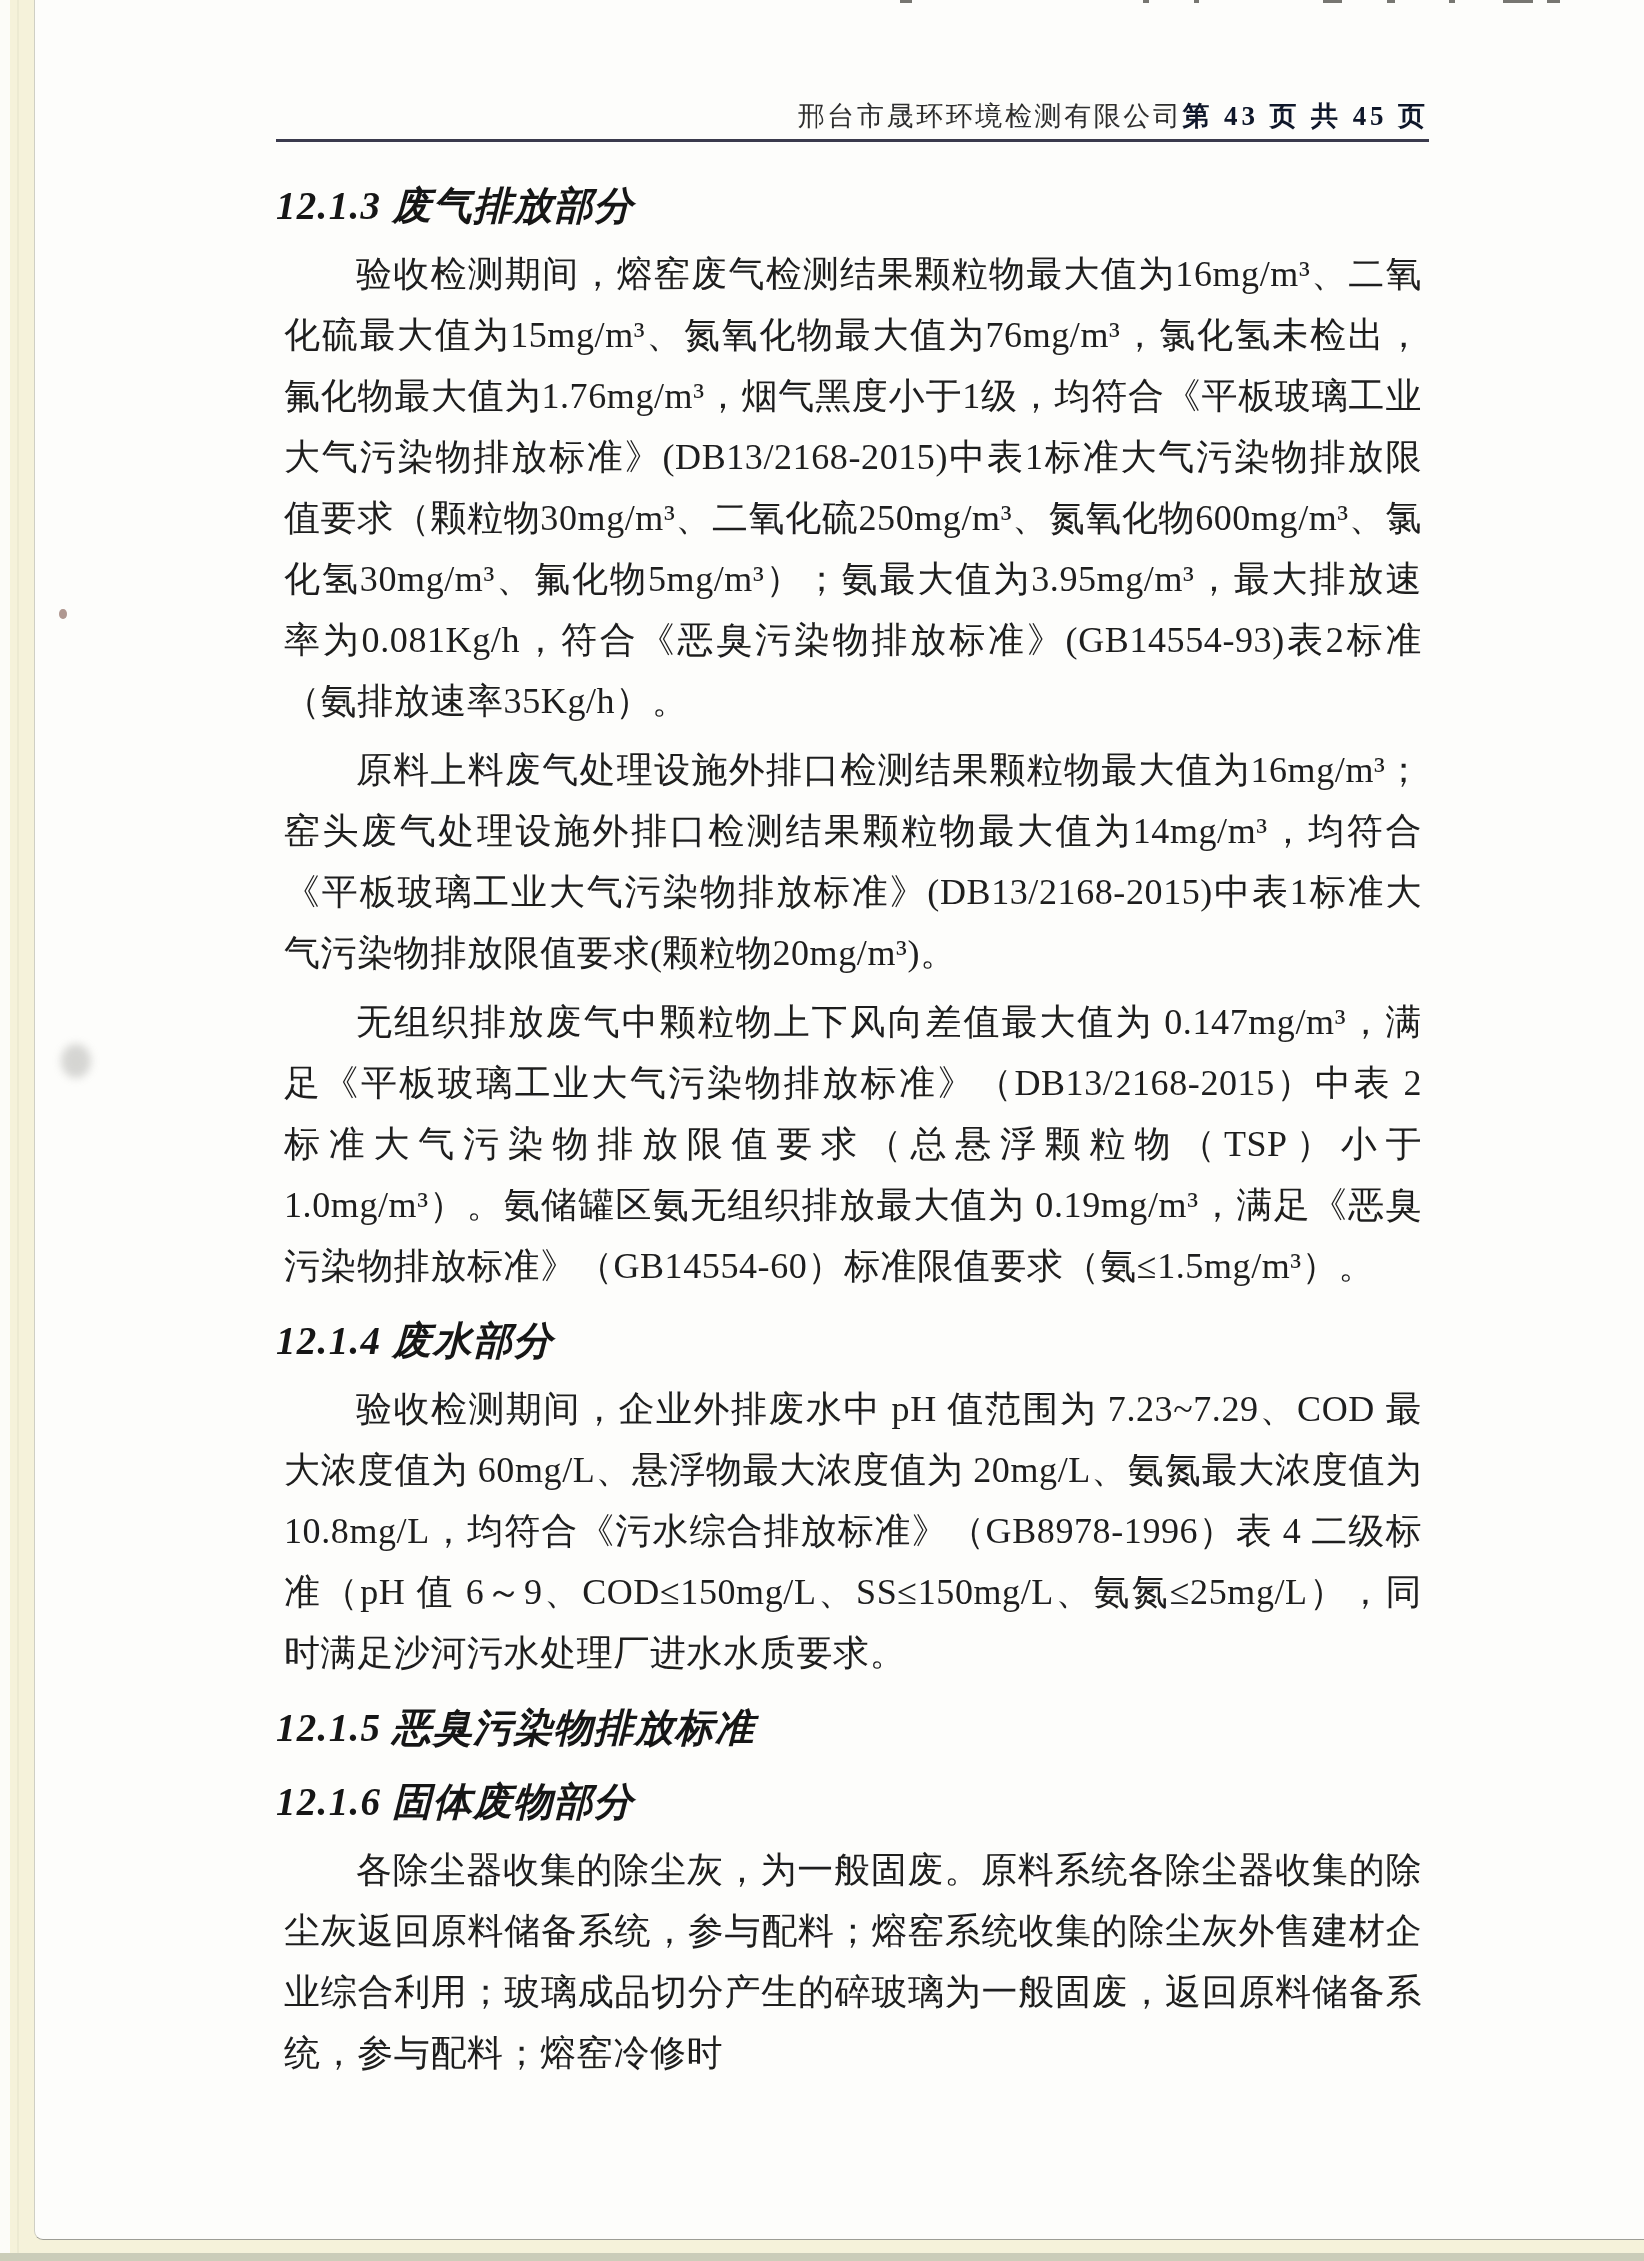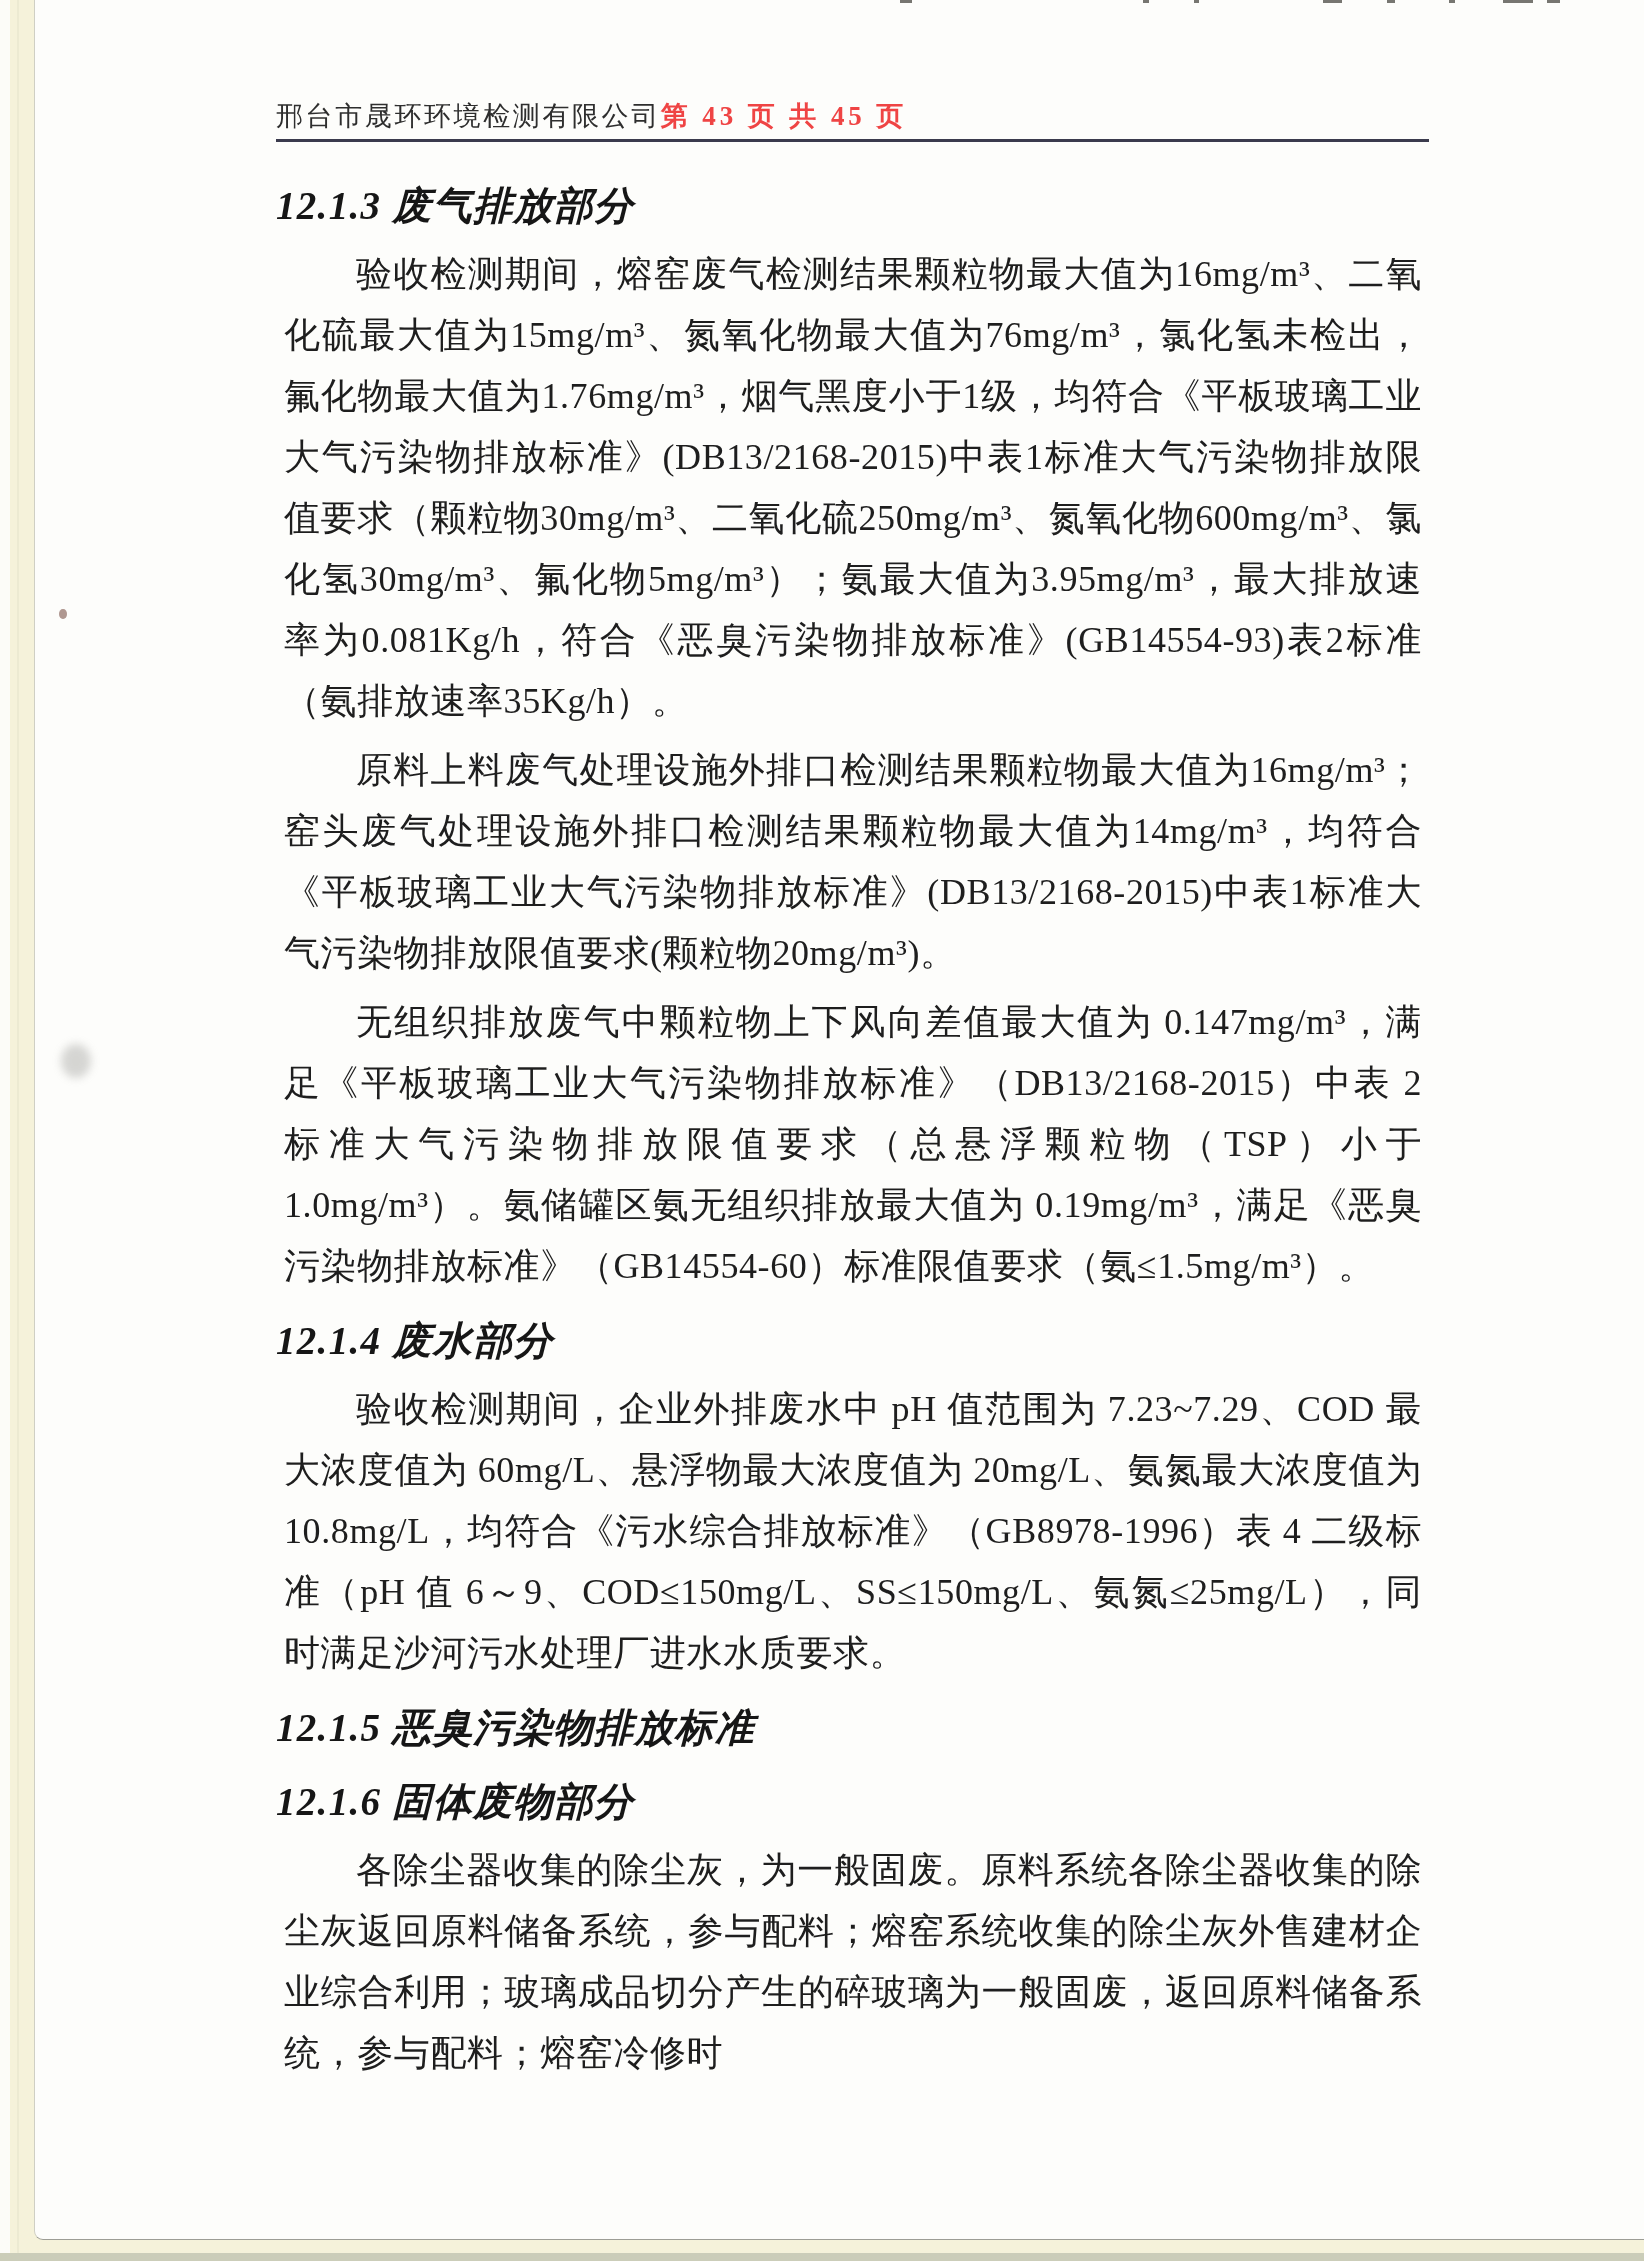--- a/index.html
+++ b/index.html
@@ -21,25 +21,25 @@
   }
   .bottom-strip{position:absolute;left:0;right:0;bottom:0;height:7.7px;background:#cbcdb9;}
   
   .tick{position:absolute;top:0;height:3.2px;background:#55544f;opacity:.8;}
   .speck{position:absolute;left:59px;top:609px;width:7.7px;height:10.3px;background:#6f4438;border-radius:50%;opacity:.55;}
   .smudge{position:absolute;left:61px;top:1044px;width:30px;height:34px;background:#8d8d89;border-radius:50%;filter:blur(4.5px);opacity:.35;}
 
   
   .header{
     position:absolute;left:241px;right:216px;top:94px;height:40px;
-    display:flex;justify-content:flex-start;align-items:flex-end;
+    display:flex;justify-content:flex-end;align-items:flex-end;
     border-bottom:3.9px solid #3b3b4d;padding-bottom:5.2px;
   }
   .company{font-size:27px;letter-spacing:2.6px;color:#2e2e2e;white-space:nowrap;}
-  .pageinfo{font-size:27px;font-weight:bold;letter-spacing:3.9px;color:#ef4444;white-space:nowrap;}
+  .pageinfo{font-size:27px;font-weight:bold;letter-spacing:3.9px;color:#0f172a;white-space:nowrap;}
 
   
   .content{
     position:absolute;left:241px;width:1154px;top:175px;
     color:#1e1e1e;font-size:36px;line-height:61px;
     text-align:justify;
   }
   .sec{
     font-size:39px;font-weight:bold;color:#161616;
     margin:13px 0 0 0;line-height:61px;text-align:left;letter-spacing:1.3px;font-style:italic;

